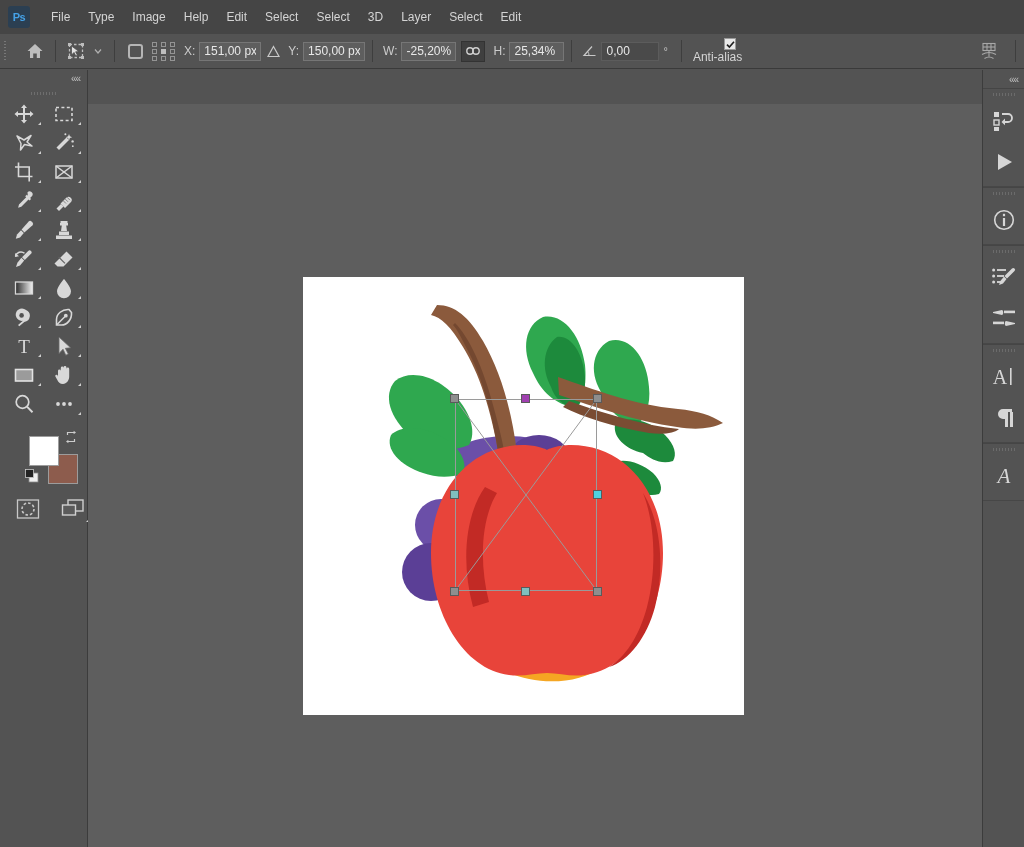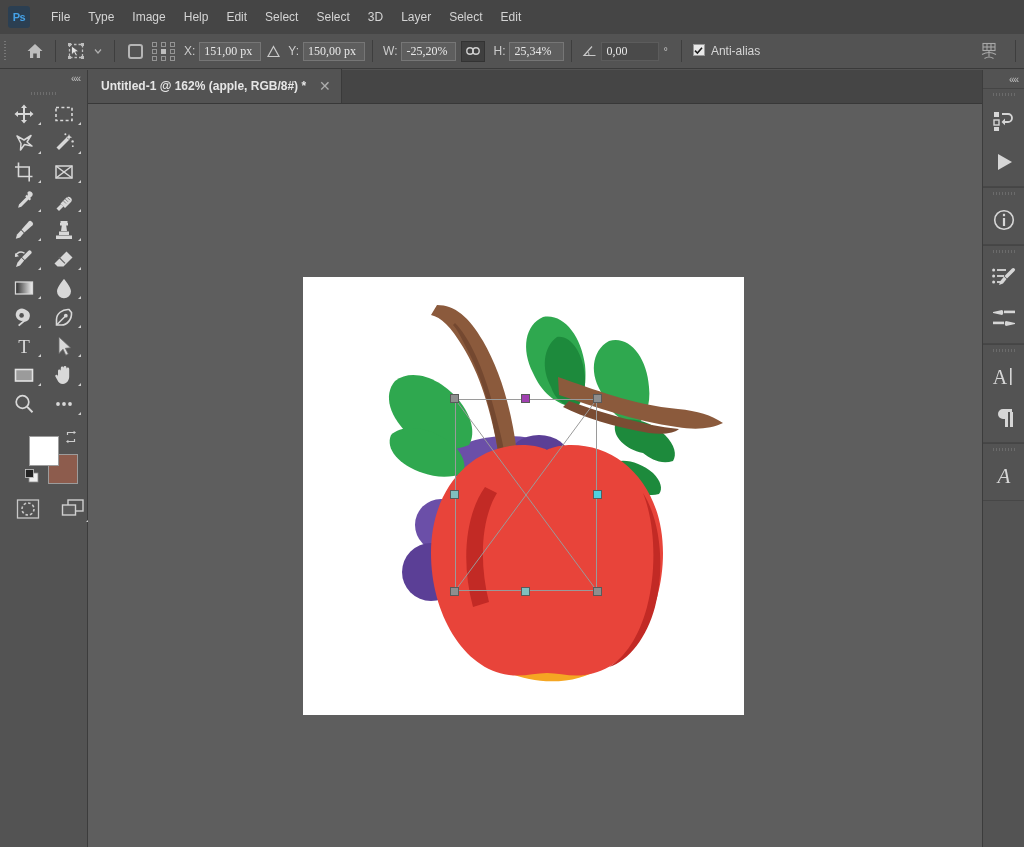--- a/index.html
+++ b/index.html
@@ -44,33 +44,33 @@
     background-image: repeating-linear-gradient(to bottom, #787878 0 1px, transparent 1px 3px);
   }
   .ob-sep { width: 1px; height: 22px; background: #3e3e3e; margin: 0 7px; }
   .ob-icon-btn {
     width: 26px; height: 24px; display: flex; align-items: center; justify-content: center;
     color: #bcbcbc; cursor: default;
   }
   .ob-label { color: #cccccc; font-size: 12px; margin: 0 4px 0 3px; }
   .ob-input {
     background: #5e5e5e; border: 1px solid #767676; color: #e8e8e8;
-    font-family: Liberation Serif, serif; font-size: 12px;
+    font-family: Liberation Sans, sans-serif; font-size: 12px;
     height: 19px; padding: 0 4px; outline: none;
   }
   .ob-input.w-xy { width: 62px; }
   .ob-input.w-wh { width: 55px; }
   .ob-input.w-ang { width: 58px; background: #4a4a4a; border-color: #5c5c5c; }
   .chain-btn {
     width: 24px; height: 21px; background: #3f3f3f; border: 1px solid #333;
     display: flex; align-items: center; justify-content: center; margin: 0 5px;
     color: #c9c9c9; cursor: default;
   }
   .deg { color: #c4c4c4; font-size: 11px; margin: 0 6px 0 4px; }
-  .cb-row { display: flex; align-items: flex-start; cursor: default; }
+  .cb-row { display: flex; align-items: flex-end; cursor: default; flex-direction: column; }
   .cbox {
     width: 12px; height: 12px; background: #e9e9e9; border: 1px solid #9a9a9a;
     display: flex; align-items: center; justify-content: center; margin-right: 6px;
   }
   .cbox svg { display: block; }
   .cb-text { color: #d6d6d6; font-size: 12px; }
   .refgrid { display: grid; grid-template-columns: repeat(3, 7px); grid-gap: 2px; margin: 0 4px; }
   .refgrid span { width: 5px; height: 5px; border: 1px solid #949494; }
   .refgrid span.on { background: #bdbdbd; border-color: #bdbdbd; }
   .rounded-sq { width: 15px; height: 15px; border: 2px solid #b5b5b5; border-radius: 3px; }
@@ -536,26 +536,20 @@
       <div class="modebtn">
         <svg width="26" height="22" viewBox="0 0 26 22">
           <rect x="8" y="2" width="15" height="11" fill="none" stroke="#d0d0d0" stroke-width="1.4"></rect>
           <rect x="2.5" y="7" width="13" height="10" fill="#5b5b5b" stroke="#d0d0d0" stroke-width="1.4"></rect>
         </svg>
         <span class="corner" style="position:absolute;right:-3px;bottom:-2px;width:0;height:0;border-left:3px solid transparent;border-bottom:3px solid #cfcfcf;"></span>
       </div>
     </div>
   </div>
 
-  <div class="tabbar">
-    <div class="doctab">
-      <span class="doctab-title">Untitled-1 @ 162% (apple, RGB/8#) *</span>
-      <span class="doctab-close">✕</span>
-    </div>
-  </div>
 
   <div class="canvasarea" style="background: rgb(94, 94, 94);">
 
     <div class="artboard" style="background: rgb(255, 255, 255);">
       
       <svg width="441" height="438" viewBox="0 0 441 438">
 
         <g>
           <circle cx="138" cy="248" r="26" fill="#6b4fa8"></circle>
           <circle cx="128" cy="295" r="29" fill="#5b3f96"></circle>

